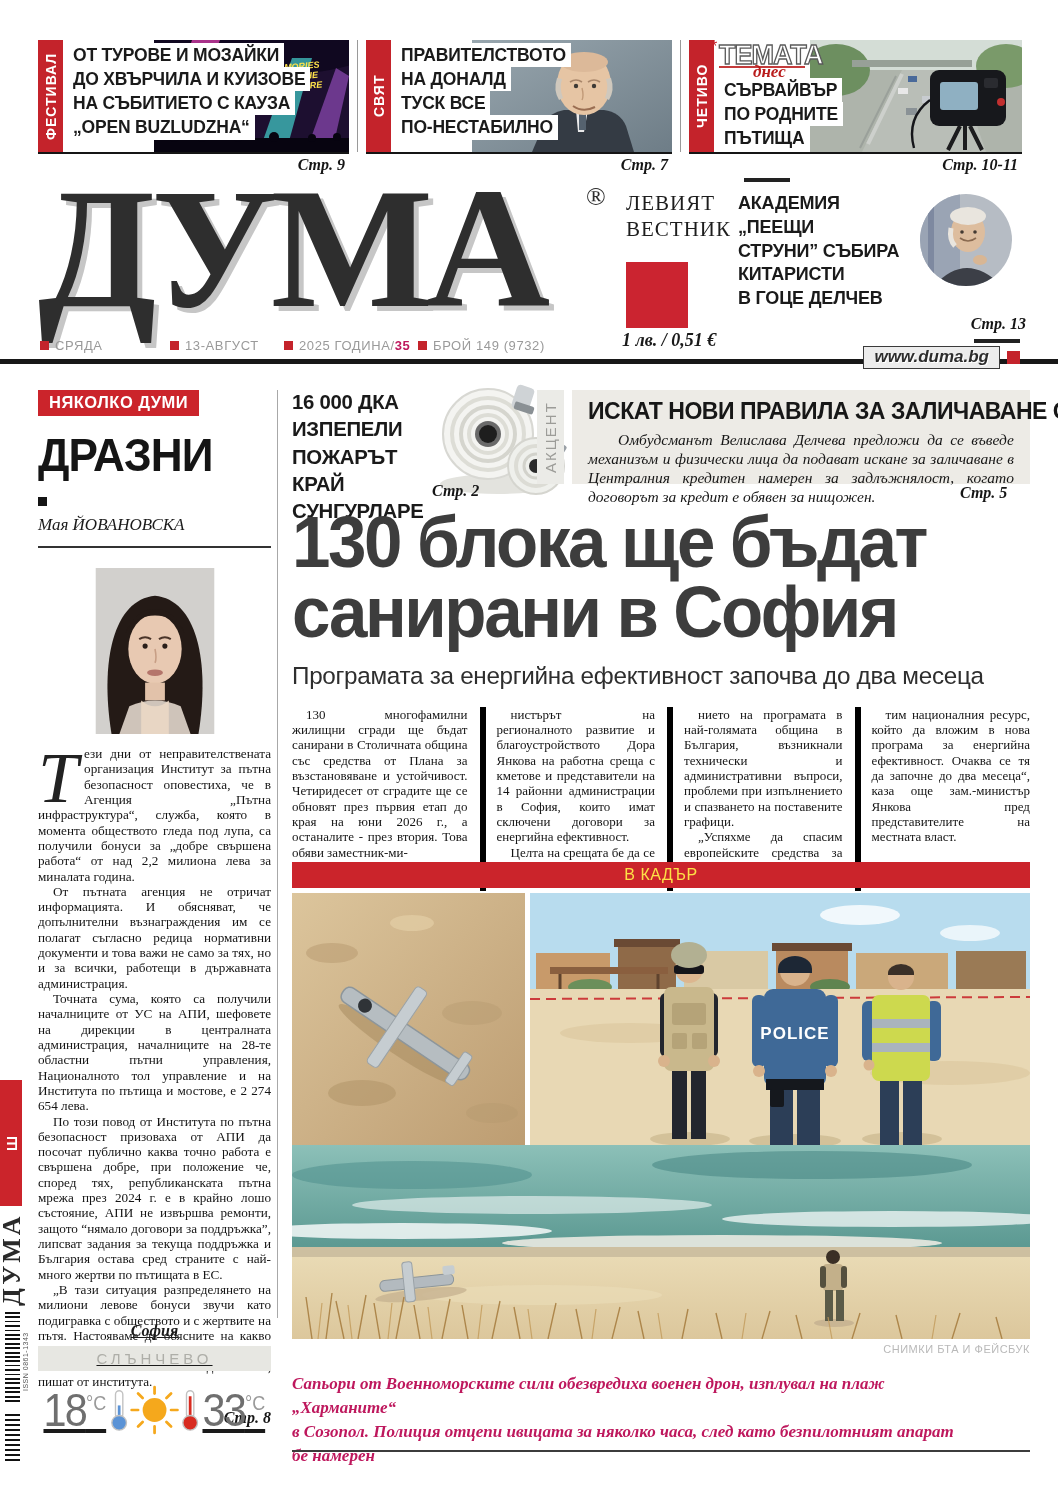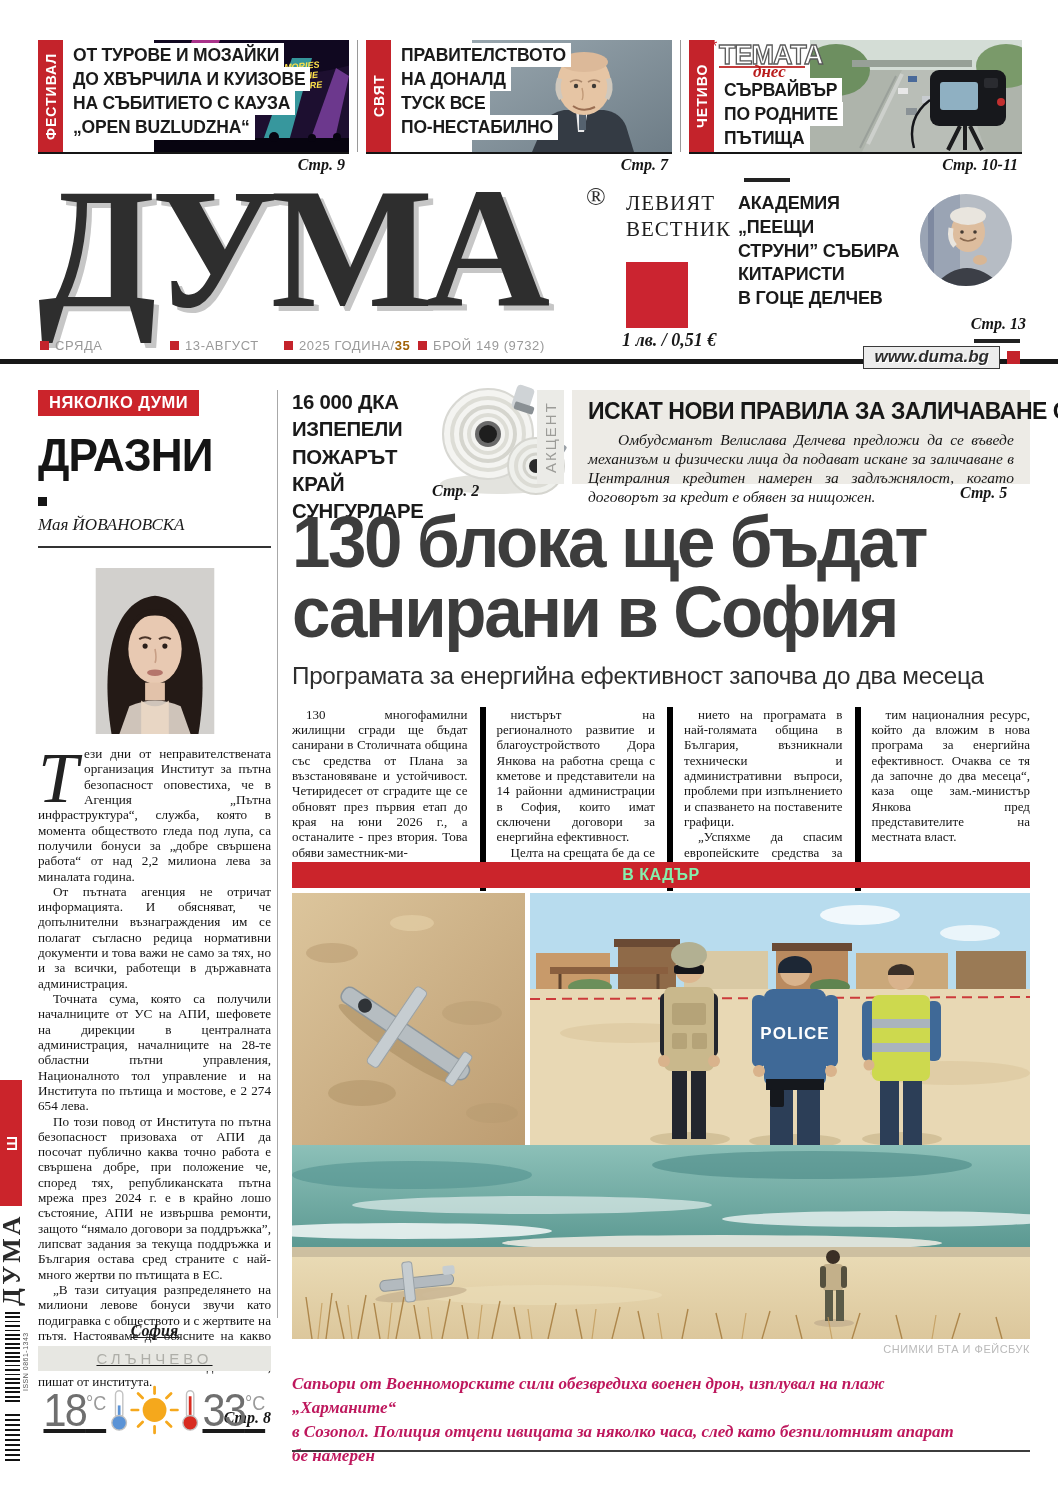--- a/index.html
+++ b/index.html
@@ -27,21 +27,21 @@
   .temalogo .bar{height:2px;background:#c43b3b;width:86px;margin-top:-3px;}
   .photo-yellow{position:absolute;z-index:2;color:#ffe24a;font-weight:800;font-style:italic;font-size:9px;line-height:1.1;transform:rotate(-5deg);}
   
   .brand{font-family:"Liberation Serif",serif;font-weight:bold;font-size:172px;line-height:0.82;letter-spacing:-7px;color:#2e2e2e;text-shadow:5px 5px 0 #c6c6c6;}
   .reg{font-size:26px;font-family:"Liberation Serif",serif;color:#2e2e2e;}
   .tagline{font-family:"Liberation Serif",serif;font-size:21px;letter-spacing:1px;line-height:1.25;color:#1d1d1d;}
   .redsq{background:#cb2430;}
   .price{font-family:"Liberation Serif",serif;font-weight:bold;font-style:italic;font-size:18px;}
   .dateitem{font-size:13px;color:#9a9a9a;letter-spacing:0.6px;white-space:nowrap;}
   .dateitem .sq{display:inline-block;width:9px;height:9px;background:#c4232b;margin-right:6px;}
-  .dateitem .hl{color:#a16207;font-weight:bold;}
+  .dateitem .hl{color:#be185d;font-weight:bold;}
   .mrule{height:4.5px;background:#181818;}
   .webbox{display:flex;align-items:center;gap:7px;}
   .webbox .t{border:1.5px solid #3a3a3a;background:#ececec;padding:0 10px 1px;font-weight:800;font-style:italic;font-size:17px;color:#2c2c2c;text-shadow:1px 1px 0 #fff;}
   .webbox .sq{width:13px;height:13px;background:#c4232b;}
   .acad-head{font-weight:800;font-size:18px;line-height:1.32;letter-spacing:-0.2px;}
   .dash{height:4px;background:#222;width:46px;}
   
   .opinion{left:38px;top:390px;width:233px;}
   .kicker{display:inline-block;background:#cb242b;color:#fff;font-weight:700;font-size:16.5px;letter-spacing:0.5px;padding:3px 11px 4px;}
   .op-title{font-size:46px;font-weight:900;letter-spacing:-1px;color:#151515;margin-top:12px;transform:scaleX(0.96);transform-origin:left;}
@@ -63,21 +63,21 @@
   .accent-b{font-family:"Liberation Serif",serif;font-style:italic;font-size:15.5px;line-height:1.22;text-align:justify;text-indent:30px;margin-top:6px;color:#161616;}
   
   .lead-h{font-size:72px;font-weight:900;line-height:0.97;letter-spacing:-2.5px;color:#3d3d3d;transform:scaleX(0.96);transform-origin:left;white-space:nowrap;}
   .lead-sub{font-size:24.5px;letter-spacing:-0.3px;color:#2e2e2e;transform:scaleX(0.99);transform-origin:left;white-space:nowrap;margin-top:14px;}
   .lead-cols{display:grid;grid-template-columns:repeat(4,1fr);column-gap:12px;margin-top:17px;}
   .lead-col{font-family:"Liberation Serif",serif;font-size:13px;line-height:1.18;text-align:justify;color:#141414;}
   .lead-col + .lead-col{border-left:6px solid #000000;padding-left:11px;}
   .lead-col p{margin:0;text-indent:14px;}
   .lead-pref{text-align:right;margin-top:14px;}
   
-  .redbar{background:#cb242b;color:#86efac;font-weight:700;font-size:16px;letter-spacing:0.5px;display:flex;align-items:center;justify-content:center;}
+  .redbar{background:#cb242b;color:#fde047;font-weight:400;font-size:16px;letter-spacing:0.5px;display:flex;align-items:center;justify-content:center;}
   .credit{font-size:11px;color:#b9b9b9;letter-spacing:0.5px;text-align:right;}
   .caption{font-family:"Liberation Serif",serif;font-style:italic;font-size:17px;line-height:1.42;color:#be185d;font-weight:bold;}
   .brule{height:2px;background:#3c3c3c;}
   
   .weather{left:38px;top:1322px;width:233px;text-align:center;text-decoration:underline;}
   .w-city{font-family:"Liberation Serif",serif;font-weight:bold;font-style:italic;font-size:16px;}
   .w-cond{background:#e7e7e2;color:#aeaea8;font-size:15px;letter-spacing:4px;padding:4px 0;margin-top:6px;}
   .w-row{display:flex;align-items:center;justify-content:space-between;margin-top:10px;padding:0 2px;}
   .w-temp{font-size:46px;color:#6f6f6f;letter-spacing:-2px;transform:scaleX(0.9);}
   .w-temp sup{font-size:20px;color:#9a9a9a;letter-spacing:0;}

